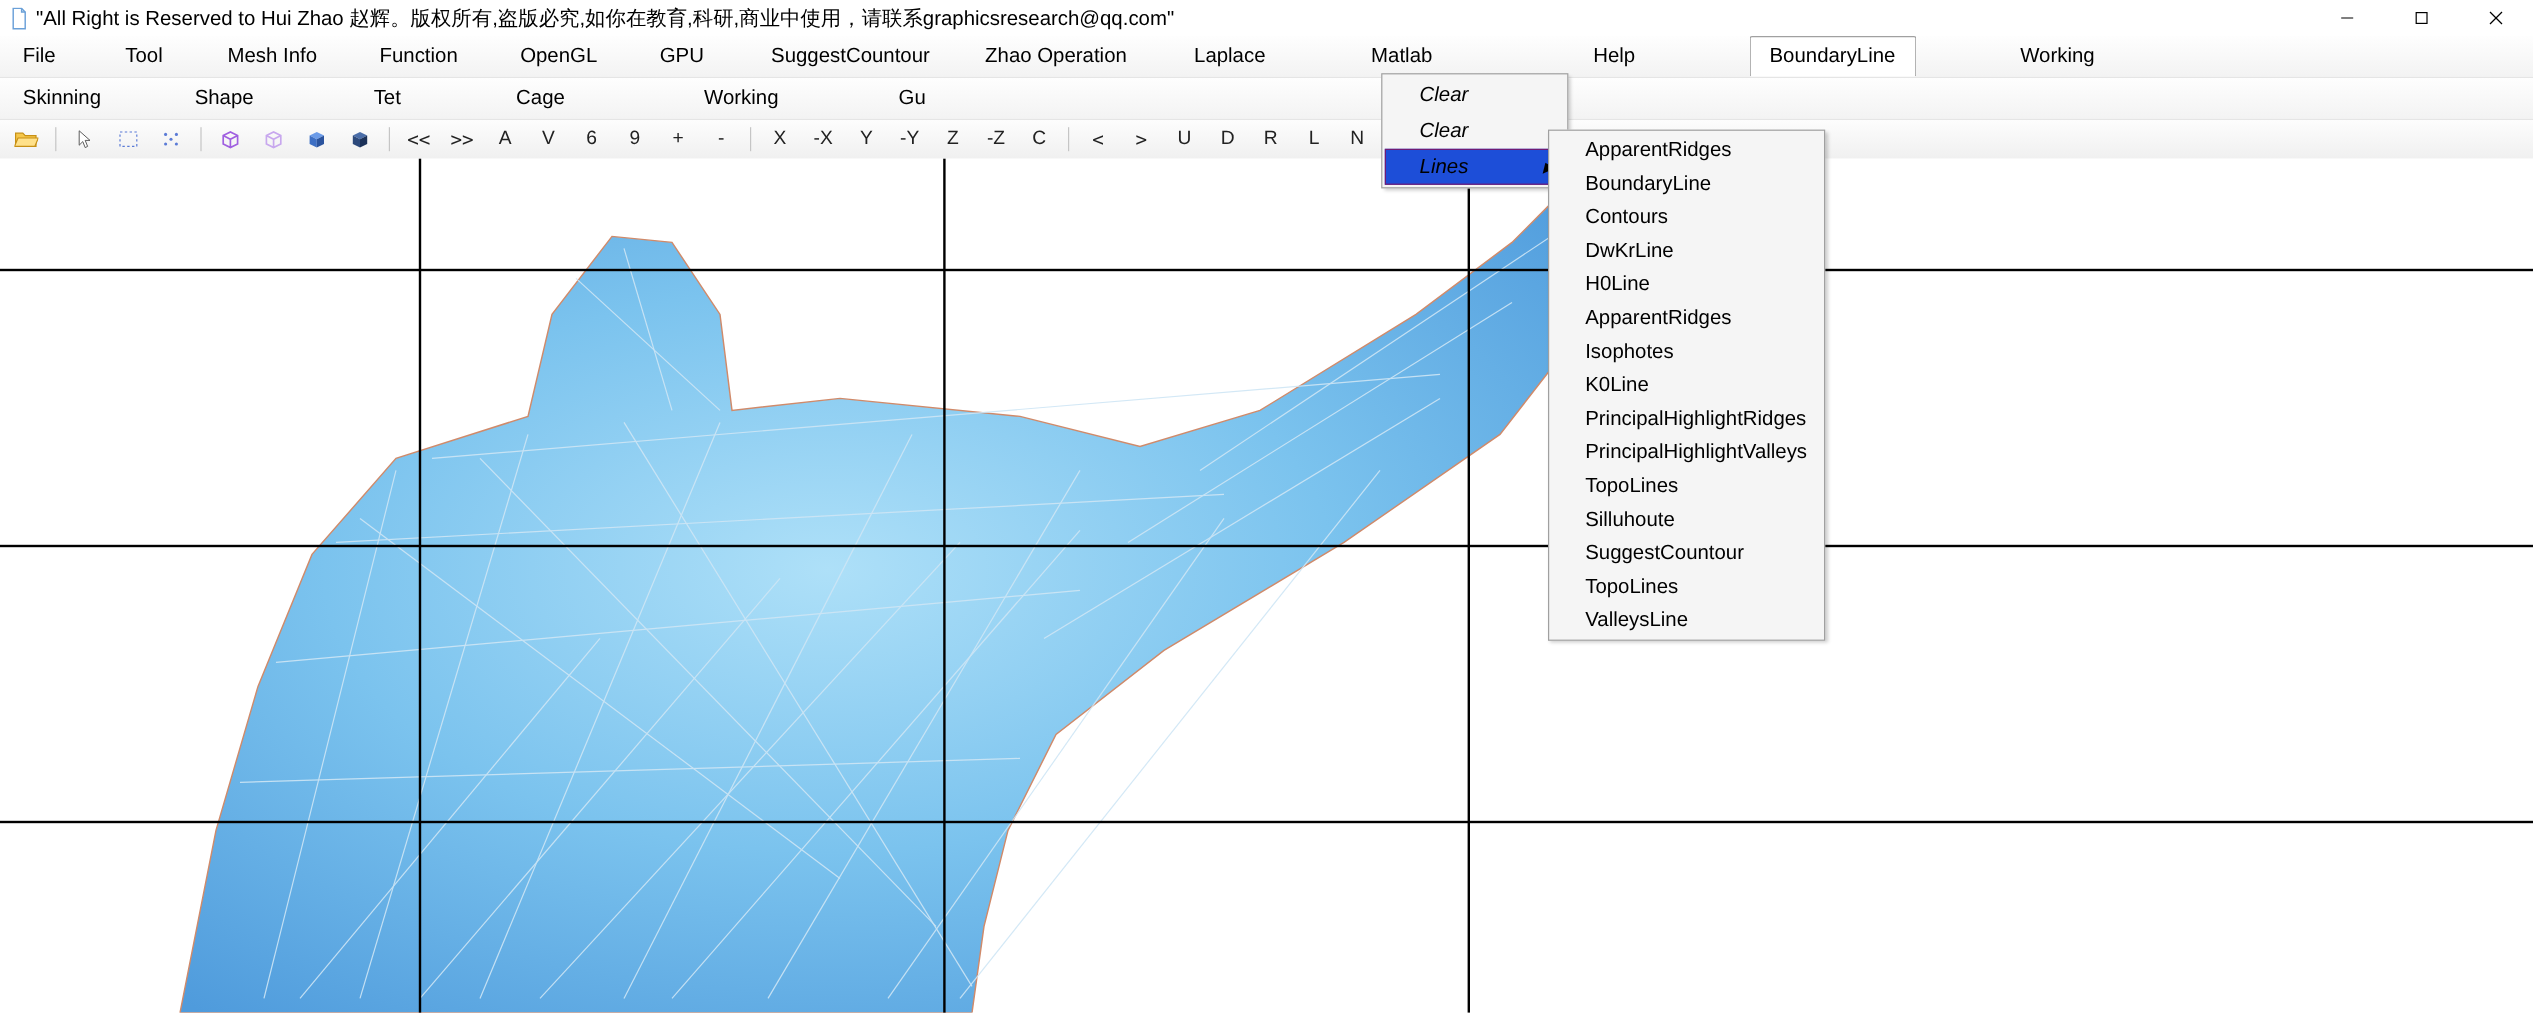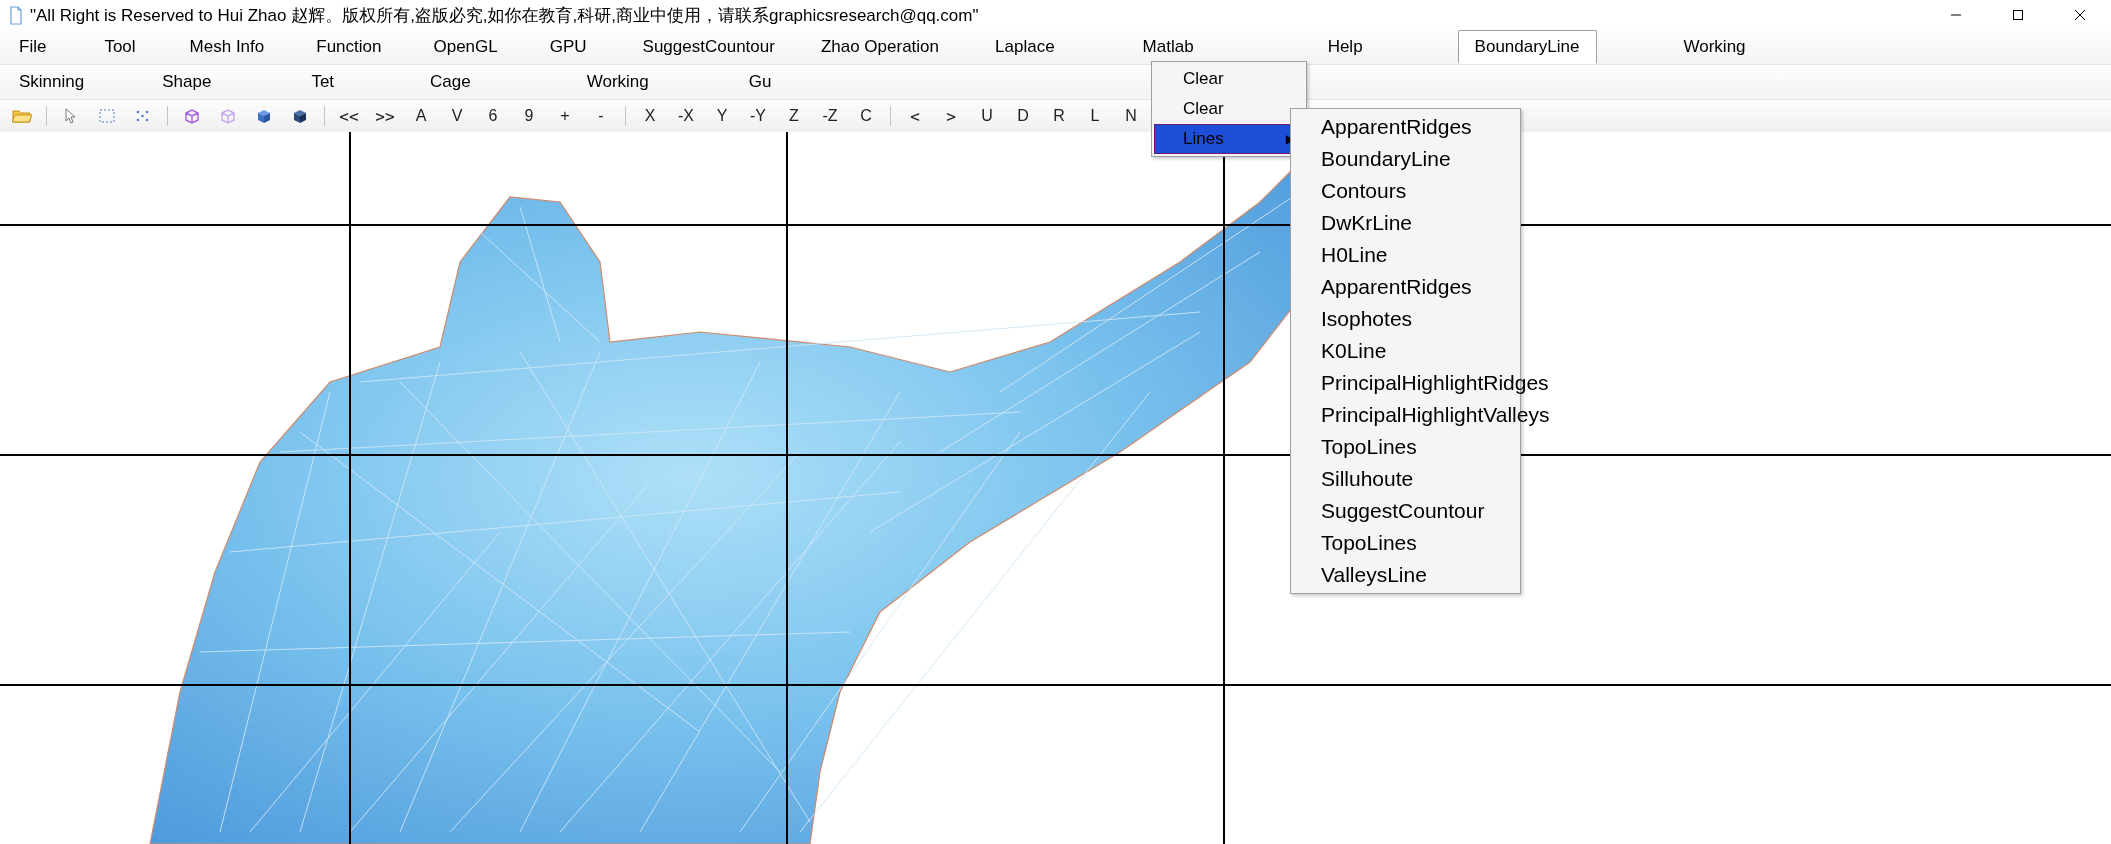--- a/index.html
+++ b/index.html
@@ -76,20 +76,21 @@
   .dropdown {
     position: absolute;
     top: 61px;
     left: 1151px;
     width: 150px;
     background: #f5f5f5;
     border: 1px solid #a0a0a0;
     box-shadow: 2px 2px 3px rgba(0,0,0,0.2);
     z-index: 50;
     padding: 2px;
+    font-style: italic;
   }
   .dropdown .ditem {
     padding: 4px 8px 4px 28px;
     font-size: 17px;
     position: relative;
     border: 1px solid transparent;
   }
   .dropdown .ditem.highlight {
     background: #1d4ed8;
     border: 1px solid #701a75;
@@ -107,21 +108,21 @@
     left: 1290px;
     width: 225px;
     background: #f5f5f5;
     border: 1px solid #a0a0a0;
     box-shadow: 2px 2px 3px rgba(0,0,0,0.2);
     z-index: 60;
     padding: 2px;
   }
   .submenu .sitem {
     padding: 4px 10px 4px 28px;
-    font-size: 21px;
+    font-size: 17px;
   }
   
   .toolbar {
     display: flex;
     align-items: center;
     height: 32px;
     background: linear-gradient(#fdfdfd, #f0f0f0);
     border-bottom: 1px solid #e5e5e5;
     padding: 0 6px;
     gap: 4px;

